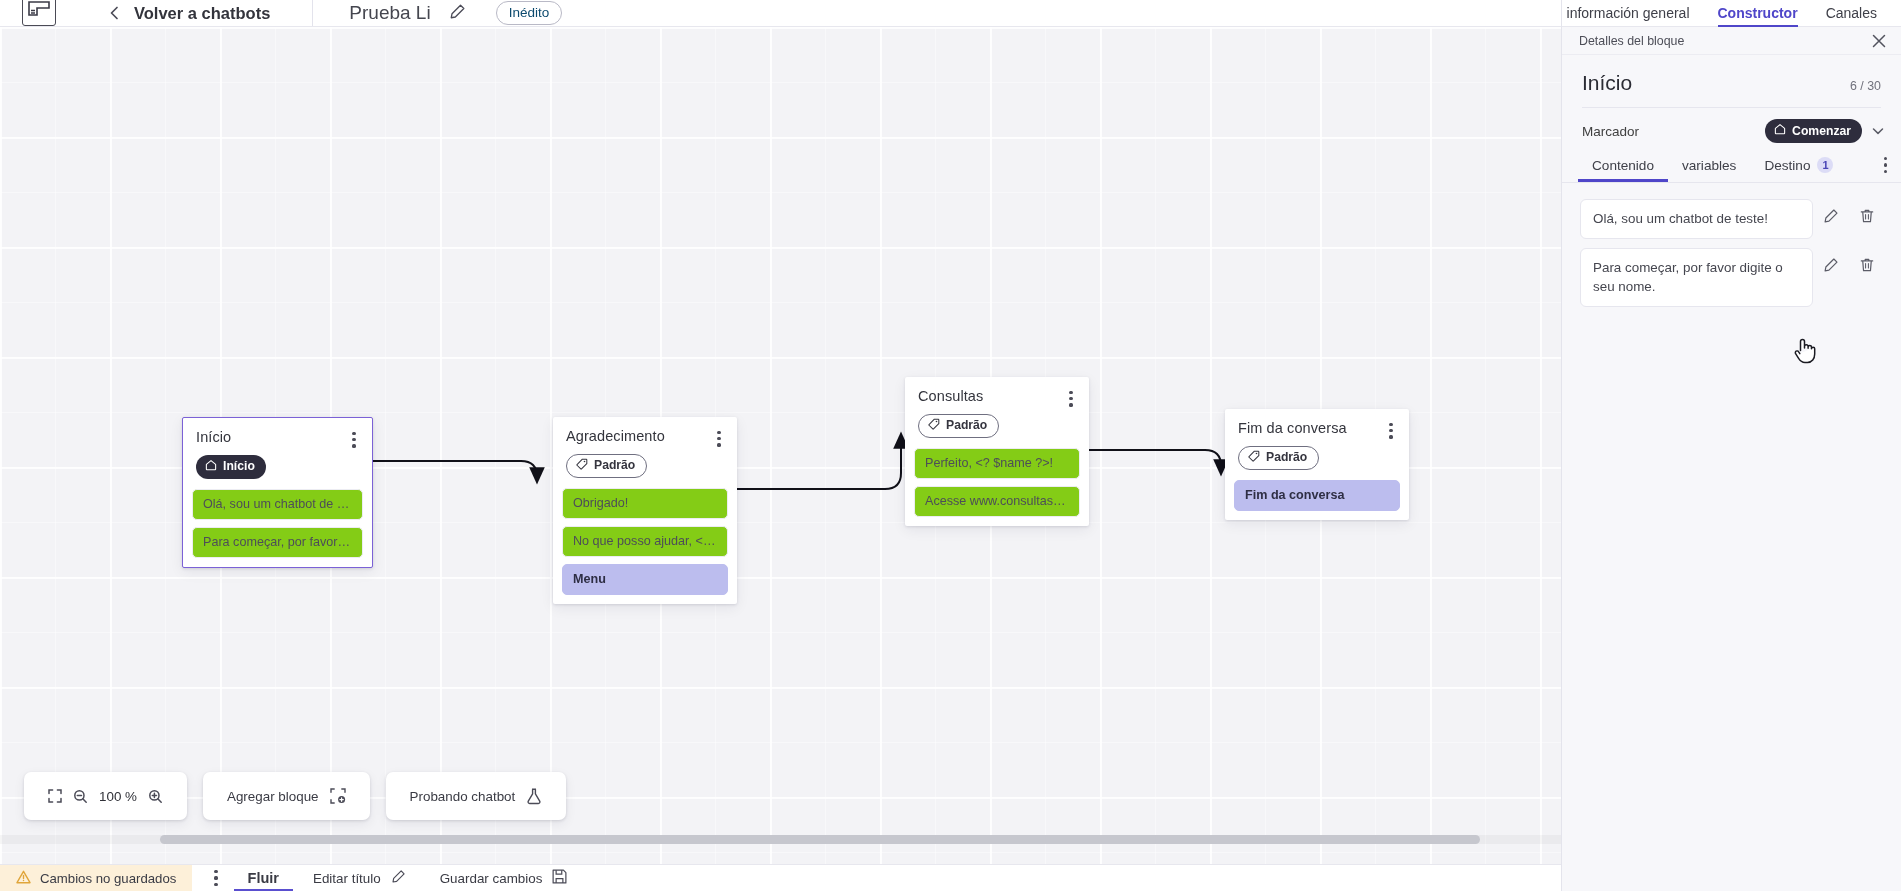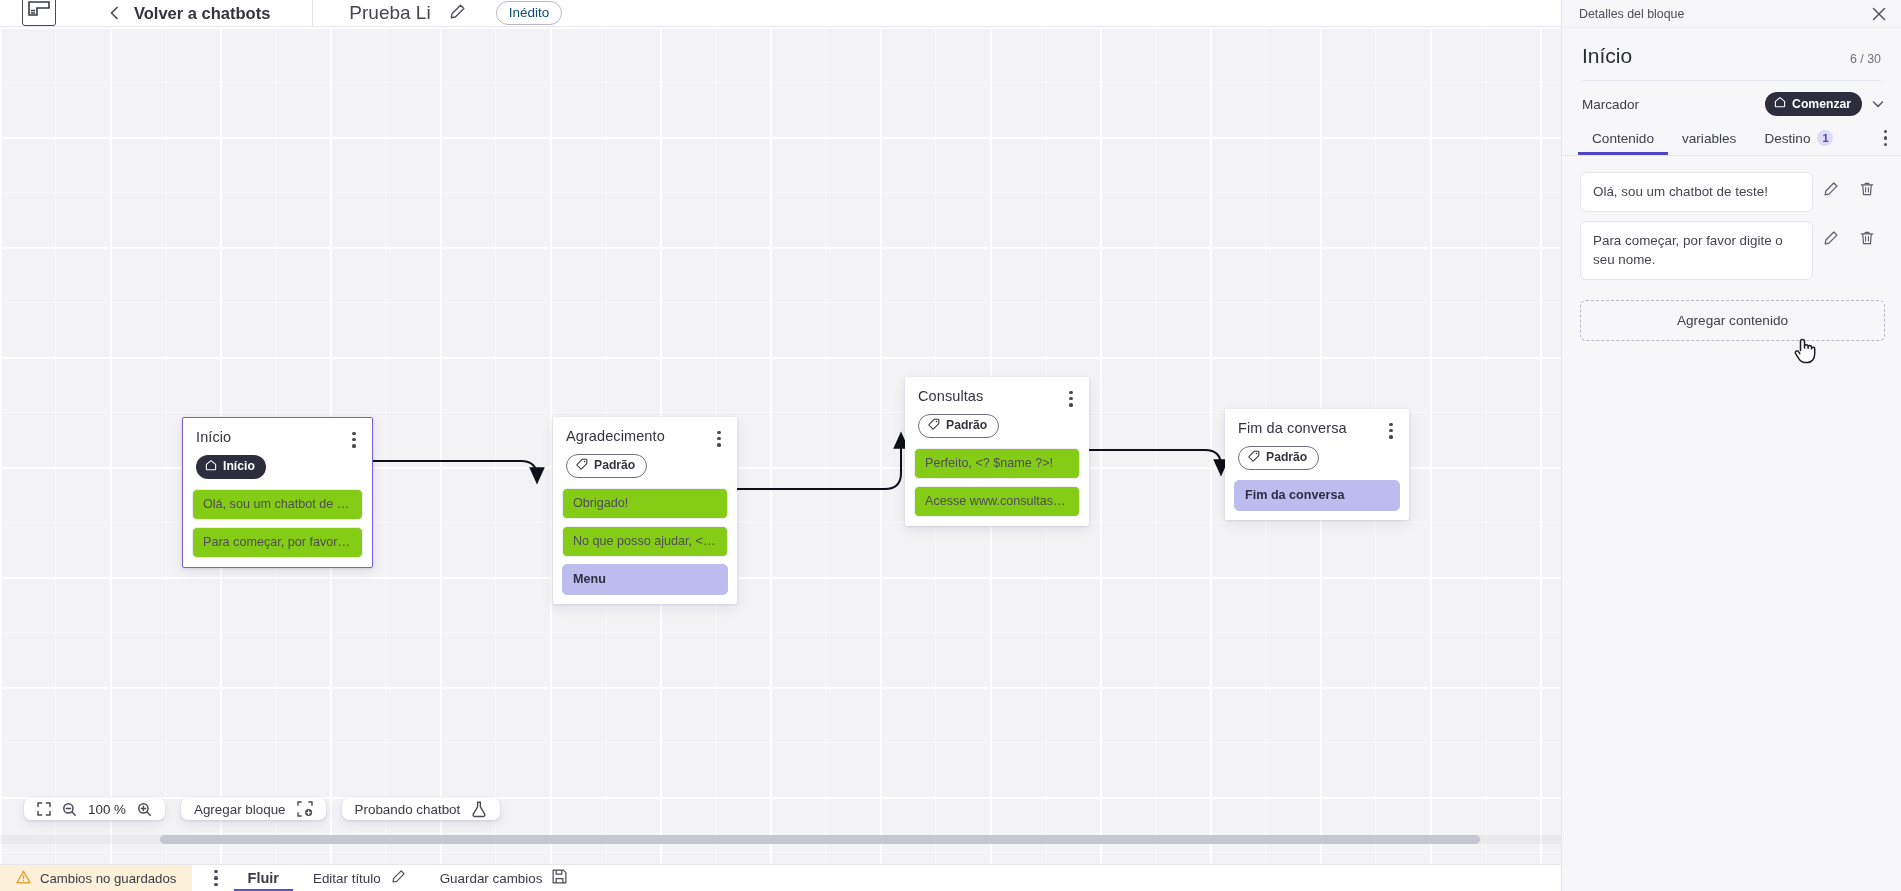--- a/index.html
+++ b/index.html
@@ -109,23 +109,23 @@
   }
   .h-scroll .track { position:absolute; inset:0; background: rgba(0,0,0,0.035); }
   .h-scroll .thumb {
     position:absolute; left: 160px; top: 0; width: 1320px; height: 9px;
     background: #c6c7ce; border-radius: 5px;
   }
 
   
   .toolbar { position:absolute; left: 24px; bottom: 44px; display:flex; gap: 16px; z-index: 8; }
   .tbgroup {
-    background:#fff; border-radius: 7px; height: 22px;
+    background:#fff; border-radius: 7px; height: 48px;
     box-shadow: 0 1px 3px rgba(30,30,60,0.14), 0 4px 12px rgba(30,30,60,0.07);
-    display:flex; align-items:center; padding: 0 13px; gap: 11px;
+    display:flex; align-items:center; padding: 0 24px; gap: 11px;
     font-size: 13.4px; color:#3a3b44; white-space: nowrap; cursor:pointer;
   }
   .tbgroup .zoomval { font-size: 13.4px; color:#2f3037; }
   .ticon { display:flex; align-items:center; color:#4b4b57; }
 
   
   .bottombar {
     position:absolute; left:0; bottom:0; width: 1561px; height: 27px;
     background:#ffffff; border-top:1px solid #e7e7ee;
     display:flex; align-items:center; overflow:hidden;
@@ -456,20 +456,25 @@
         <svg width="15" height="15" viewBox="0 0 16 16" fill="none">
             <path d="M1.2 1.2h11l2.6 2.6v11H1.2z" stroke="#4b4b57" stroke-width="1.3" stroke-linejoin="round"></path>
             <path d="M4.4 1.2v4.2h6V1.2M4.4 14.8v-4.6h7.2v4.6" stroke="#4b4b57" stroke-width="1.3"></path>
           </svg>
       </span>
     </span>
   </div>
 
   <div class="rightpanel">
 
+    <div class="rp-tabs">
+      <span class="rp-tab">información general</span>
+      <span class="rp-tab active">Constructor</span>
+      <span class="rp-tab">Canales</span>
+    </div>
 
     <div class="rp-header">
       <span class="rp-header-title">Detalles del bloque</span>
       <span class="x-btn">
         <svg width="14" height="14" viewBox="0 0 14 14" fill="none">
             <path d="M1.5 1.5 12.5 12.5M12.5 1.5 1.5 12.5" stroke="#52535e" stroke-width="1.5" stroke-linecap="round"></path>
           </svg>
       </span>
     </div>
 
@@ -542,21 +547,20 @@
         </span>
         <span class="rp-act">
           <svg width="16" height="16" viewBox="0 0 18 18" fill="none">
               <path d="M2.6 4.4h12.8M7 4.4V2.6h4v1.8M4.2 4.4l.9 11h7.8l.9-11" stroke="#5b5c67" stroke-width="1.35" stroke-linecap="round" stroke-linejoin="round"></path>
               <path d="M7.4 7.4v5M10.6 7.4v5" stroke="#5b5c67" stroke-width="1.2" stroke-linecap="round"></path>
             </svg>
         </span>
       </div>
     </div>
 
-    <div class="rp-addbtn">Agregar contenido</div>
   </div>
 
   <div class="cursor" style="left:1792px; top:336px;">
     <svg width="26" height="30" viewBox="0 0 26 30" fill="none">
       <path d="M8.5 14.5V5.6c0-1.1.9-2 2-2s2 .9 2 2v6.3M12.5 11.9v-1.4c0-1 .8-1.8 1.8-1.8s1.8.8 1.8 1.8v1.6M16.1 12.2v-.9c0-1 .8-1.7 1.7-1.7s1.7.8 1.7 1.7v1.4M19.5 12.8c0-.9.7-1.6 1.6-1.6s1.6.7 1.6 1.6v5.2c0 4.7-2.8 8.4-7.2 8.4h-2.6c-3.3 0-4.7-1.6-6.3-4.1l-3-4.7c-.5-.8-.3-1.9.5-2.4.8-.5 1.9-.3 2.4.5l1.3 1.9" stroke="#1b1b22" stroke-width="1.5" fill="#ffffff" stroke-linejoin="round" stroke-linecap="round"></path>
     </svg>
   </div>
 
 </div>
 

